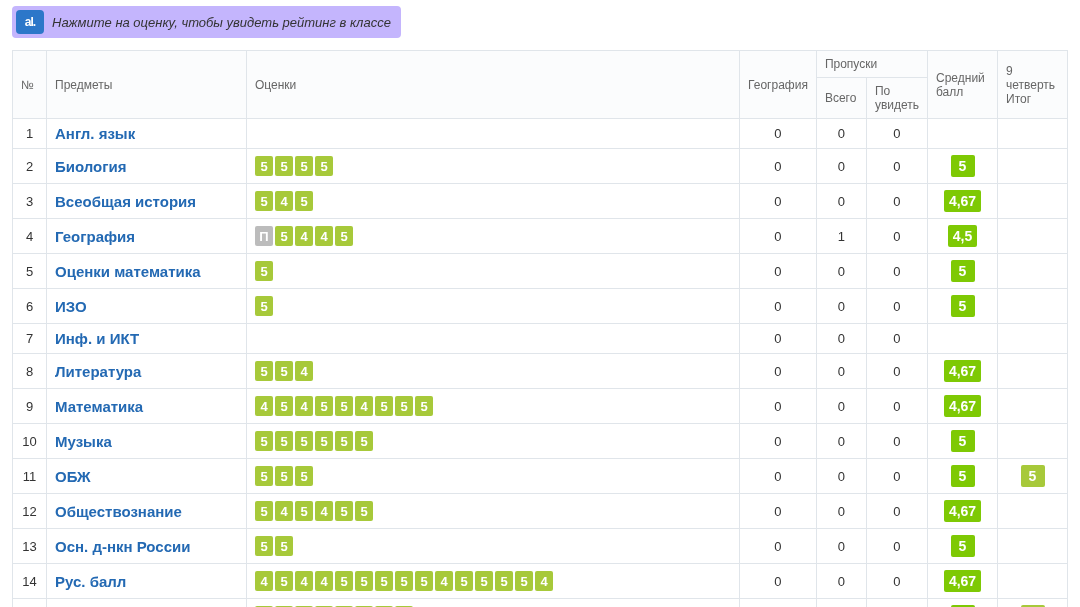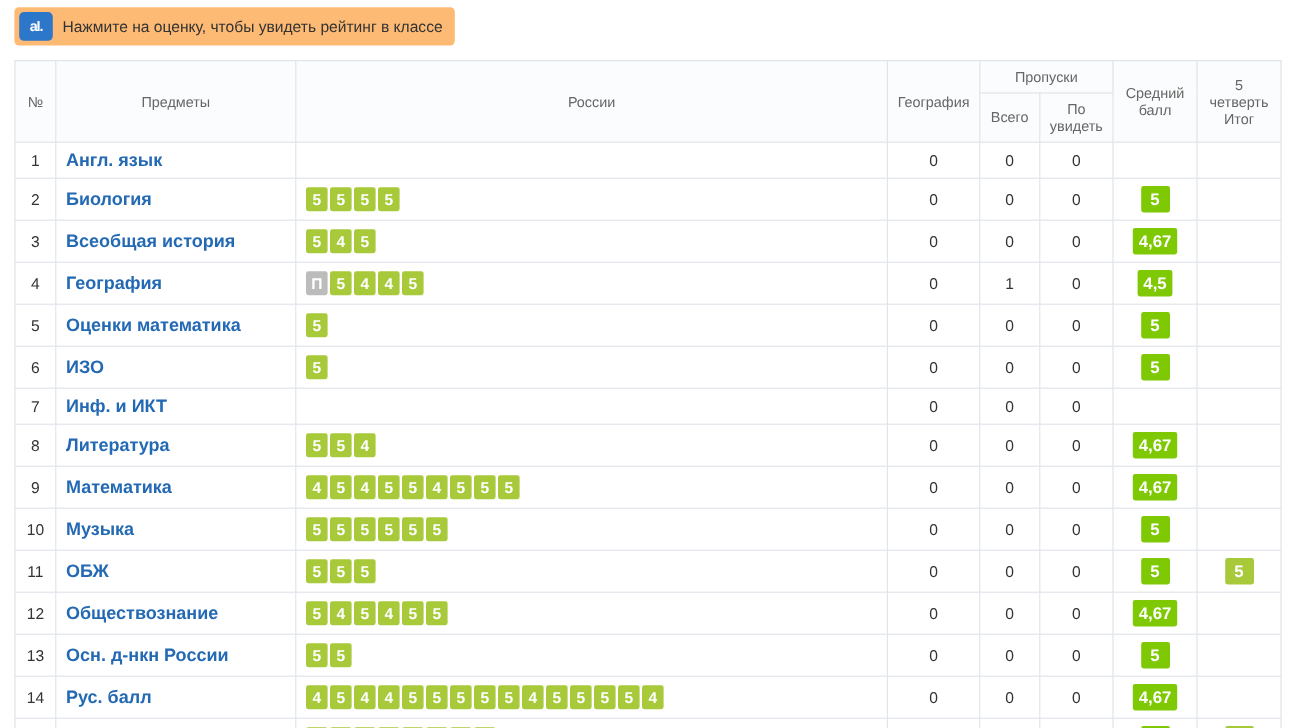--- a/index.html
+++ b/index.html
@@ -7,56 +7,56 @@
       font-family: Arial, sans-serif;
       font-size: 13px;
       color: #333;
       background: #fff;
       padding: 6px 12px;
     }
     .tip-bar {
       display: inline-flex;
       align-items: center;
       gap: 8px;
-      background: #fdba74;
+      background: #c4b5fd;
       border-radius: 4px;
       padding: 4px 10px 4px 4px;
       margin-bottom: 12px;
       justify-content: center;
     }
     .tip-icon {
       width: 28px;
       height: 24px;
       background: #2c77c9;
       border-radius: 4px;
       display: flex;
       align-items: center;
       justify-content: center;
       color: #fff;
       font-weight: bold;
       font-size: 12px;
     }
     .tip-icon span { letter-spacing: -1px; }
-    .tip-text { font-size: 13px; color: #333; }
+    .tip-text { font-size: 13px; color: #333; font-style: italic; }
 
     table.grades {
       border-collapse: collapse;
       width: 100%;
     }
     table.grades th, table.grades td {
       border: 1px solid #e0e5ea;
       padding: 6px 8px;
       vertical-align: middle;
     }
     table.grades thead th {
       background: #fbfcfd;
       color: #666;
       font-weight: normal;
       font-size: 12px;
-      text-align: center;
+      text-align: left;
     }
     .col-num { width: 34px; text-align: center; color: #3a5a8f; font-size: 13px; }
     .col-subject { width: 200px; }
     .col-marks { }
     .col-late { width: 70px; text-align: center; }
     .col-miss-total { width: 50px; text-align: center; }
     .col-miss-ill { width: 60px; text-align: center; }
     .col-avg { width: 70px; text-align: center; }
     .col-term { width: 70px; text-align: center; }
 
@@ -109,25 +109,25 @@
       <span>aI.</span>
     </div>
   <div class="tip-text">Нажмите на оценку, чтобы увидеть рейтинг в классе</div>
 </div>
 
 <table class="grades">
   <thead>
     <tr>
       <th class="col-num" rowspan="2">№</th>
       <th class="col-subject" rowspan="2">Предметы</th>
-      <th class="col-marks" rowspan="2">России</th>
+      <th class="col-marks" rowspan="2">Оценки</th>
       <th class="col-late" rowspan="2">География</th>
       <th colspan="2">Пропуски</th>
       <th class="col-avg" rowspan="2">Средний балл</th>
-      <th class="col-term" rowspan="2">5 четверть Итог</th>
+      <th class="col-term" rowspan="2">9 четверть Итог</th>
     </tr>
     <tr>
       <th class="col-miss-total">Всего</th>
       <th class="col-miss-ill">По увидеть</th>
     </tr>
   </thead>
   <tbody id="grades-body">
       <tr>
         <td class="num col-num">1</td>
         <td class="subject col-subject"><a href="#">Англ. язык</a></td>

